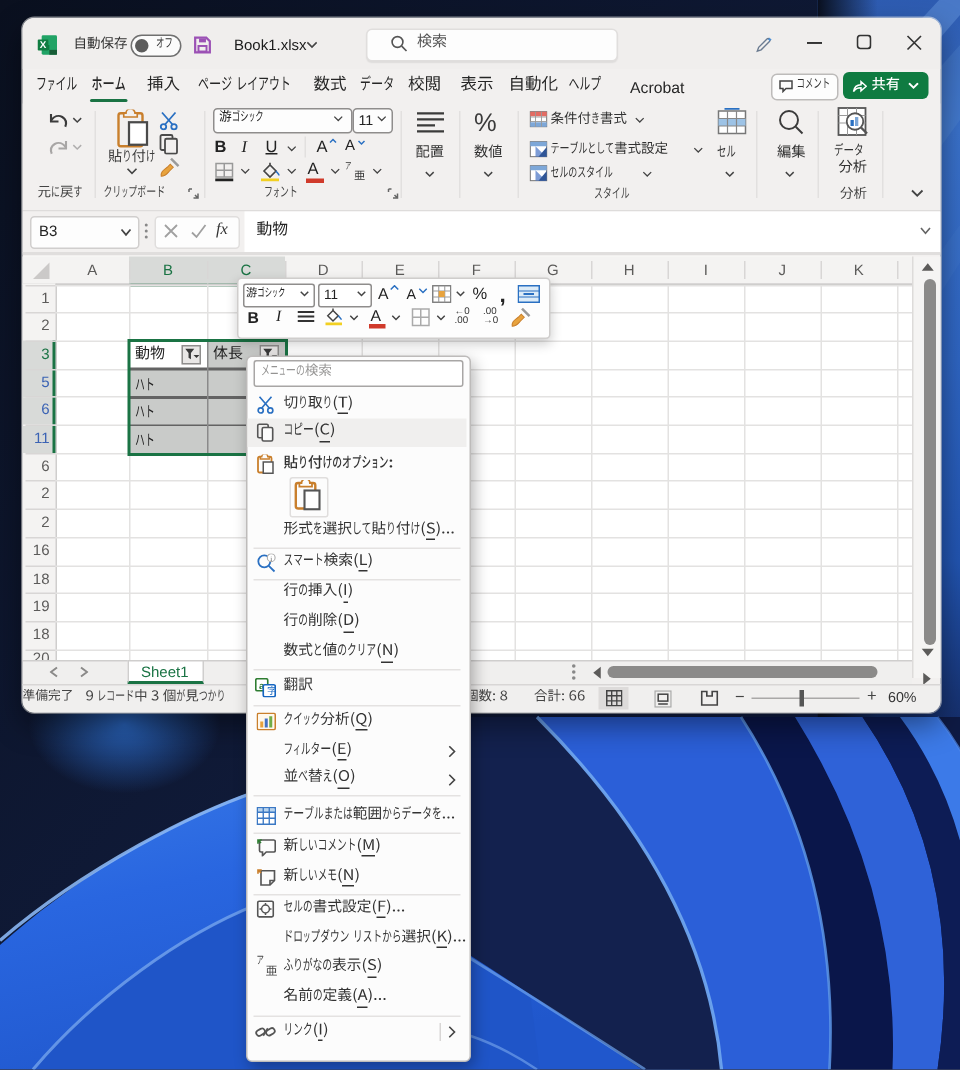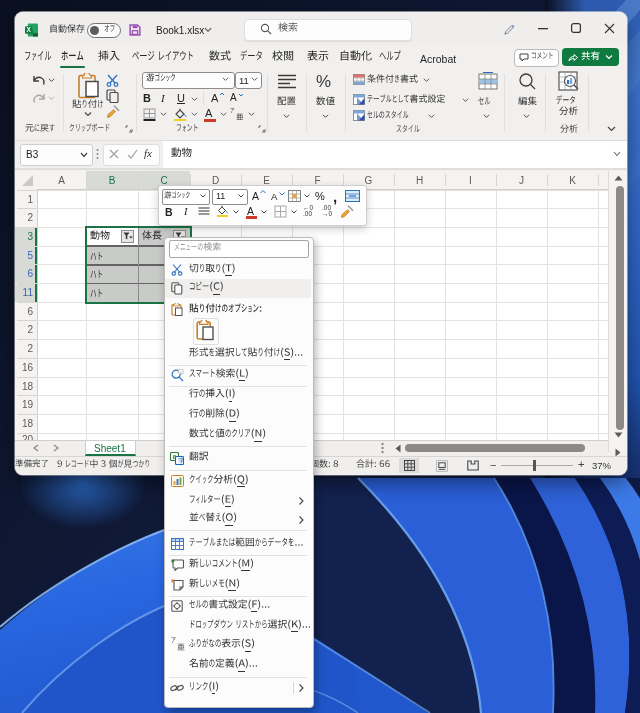--- a/index.html
+++ b/index.html
@@ -1025,21 +1025,21 @@
 <rect x="2.8" y="2.8" width="6.4" height="4.6" fill="none" stroke="#444" stroke-width="1"></rect>
 <path d="M2.8,9.3 H9.2" stroke="#444" stroke-width="1"></path>
     </svg>
 <svg style="position:absolute;left:452px;top:448px" width="12" height="11" viewBox="0 0 12 11">
 <path d="M0.8,1 h3.4 v3 h3.6 v-3 h3.4 v9 h-10.4 z" fill="none" stroke="#444" stroke-width="1.1"></path>
     </svg>
 <div style="position:absolute;left:475px;top:448px;font-size:11px;color:#444;line-height:1;">−</div>
 <div style="position:absolute;left:486px;top:453px;width:72px;height:1px;background:#a9a8a7"></div>
 <div style="position:absolute;left:518px;top:448px;width:3px;height:11px;background:#555"></div>
 <div style="position:absolute;left:563px;top:447px;font-size:11px;color:#444;line-height:1;">+</div>
-<div style="position:absolute;left:577px;top:449px;font-size:9.5px;color:#333;line-height:1;">37%</div>
+<div style="position:absolute;left:577px;top:449px;font-size:9.5px;color:#333;line-height:1;">60%</div>
 </div>
 <div style="position:absolute;left:158px;top:185px;width:207px;height:39px;background:#fdfdfd;border:1px solid #cfcdcc;border-radius:3px;box-shadow:0 3px 8px rgba(0,0,0,0.2)">
 </div>
 <div style="position:absolute;left:162px;top:189px;width:46px;height:14px;background:#fff;border:1px solid #8f8d8c;border-radius:2px"></div>
 <div style="position:absolute;left:164px;top:191.1px;line-height:0;">
     <svg class="jp" width="26" height="10" viewBox="0 0 26 10" style="overflow:visible">
       <g fill="#222" transform="translate(0,6.60) scale(0.0750,-0.0750)">
         <use href="#g53" x="0"></use>
         <use href="#g54" transform="translate(100,0) scale(0.66,1)"></use>
         <use href="#g55" transform="translate(166,0) scale(0.66,1)"></use>

